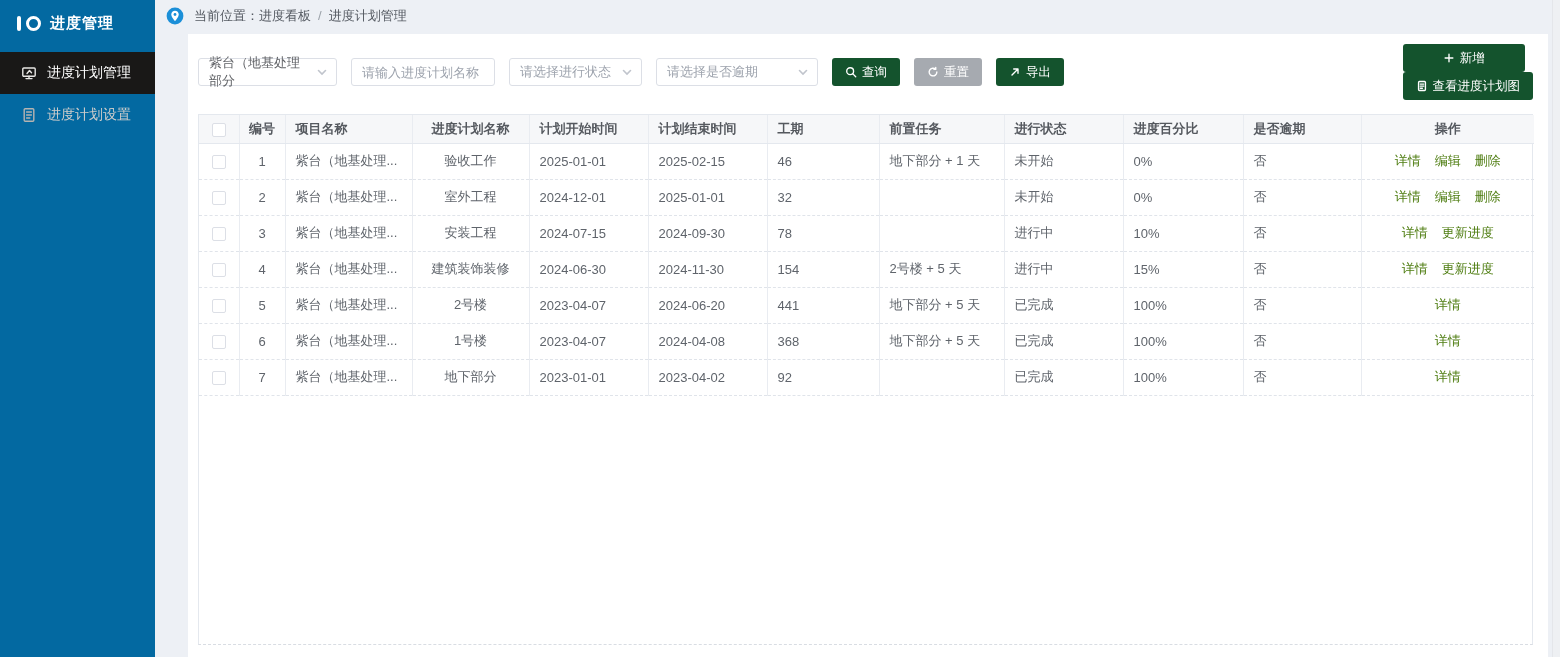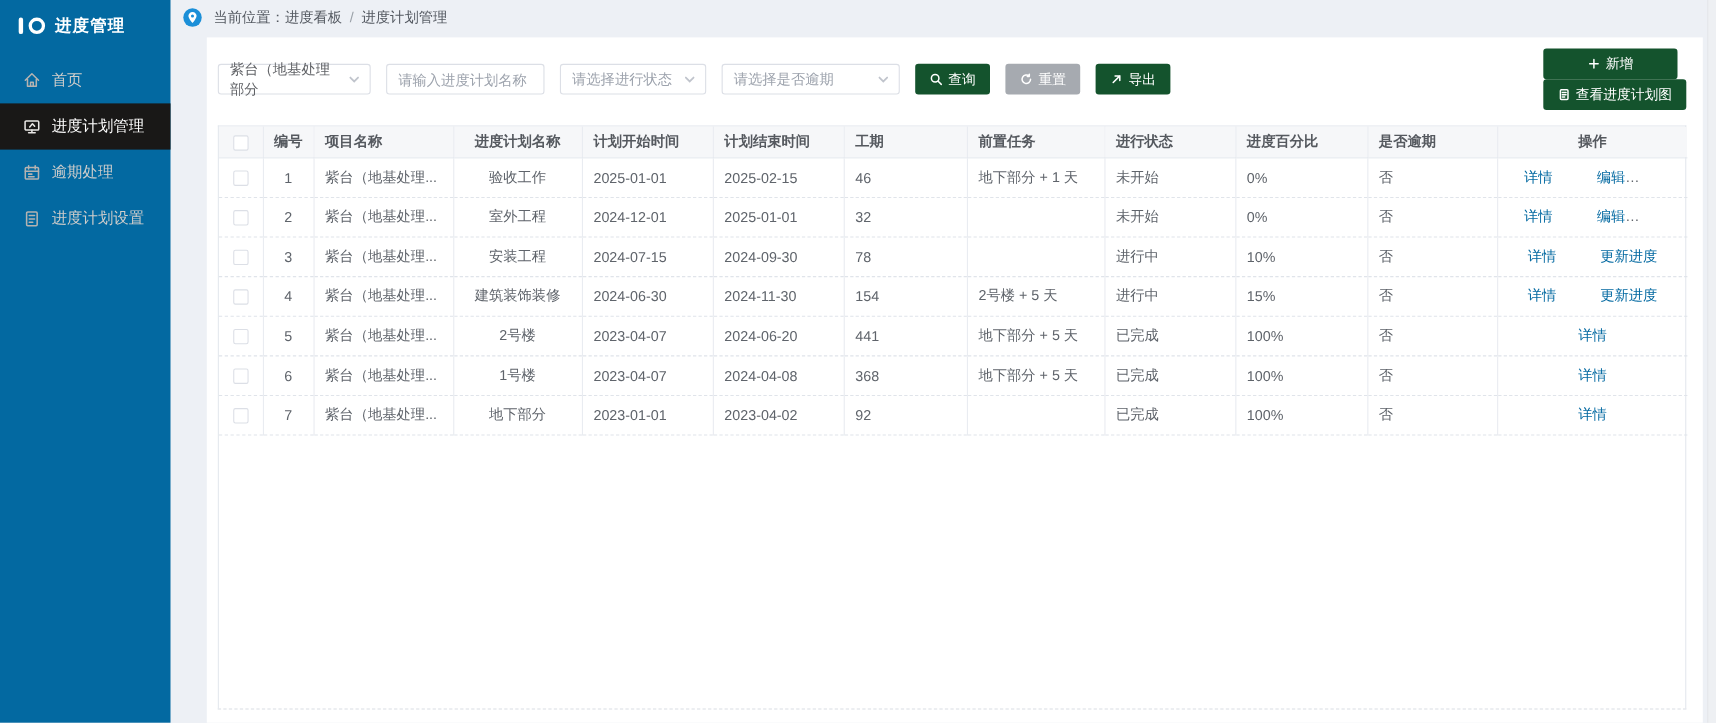--- a/index.html
+++ b/index.html
@@ -53,21 +53,21 @@
   
   .table-box { margin-top:14px; width:1335px; height:531px; border:1px solid #e4e8ee; border-bottom:1px dashed #d9dde3; background:#fff; }
   table { border-collapse:collapse; table-layout:fixed; width:1335px; }
   th, td { border-right:1px solid #e9ecf1; font-weight:normal; overflow:hidden; white-space:nowrap; text-overflow:ellipsis; }
   th:last-child, td:last-child { border-right:none; }
   thead th { background:#f6f7f9; height:28px; color:#55595f; font-weight:bold; border-bottom:1px solid #e4e8ee; text-align:left; padding:0 10px; }
   tbody td { height:36px; border-bottom:1px dashed #e0e4ea; padding:0 10px; color:#5f646b; }
   tbody tr:last-child td { }
   th.c, td.c { text-align:center; padding:0 4px; }
   .chk { width:14px; height:14px; border:1px solid #dcdfe6; border-radius:2px; background:#fff; display:inline-block; vertical-align:middle; cursor:pointer; }
-  .oplink { color:#0369a1; cursor:pointer; margin:0 20px; }
+  .oplink { color:#4d7c0f; cursor:pointer; margin:0 7px; }
 
   
   .pager-row { display:flex; align-items:center; margin-top:13px; height:28px; color:#606266; }
   .pg-total { margin-right:14px; }
   .pg-size { width:85px; height:28px; border:1px solid #dcdfe6; border-radius:3px; display:flex; align-items:center; justify-content:center; cursor:pointer; color:#606266; }
   .pg-size svg { width:11px; height:11px; stroke:#c0c4cc; fill:none; stroke-width:1.6; stroke-linecap:round; margin-left:7px; }
   .pg-arrow { width:24px; height:28px; display:flex; align-items:center; justify-content:center; cursor:pointer; }
   .pg-arrow svg { width:11px; height:11px; stroke:#606266; fill:none; stroke-width:1.8; stroke-linecap:round; stroke-linejoin:round; }
   .pg-prev { margin-left:18px; }
   .pg-num { width:22px; height:22px; border-radius:50%; background:#d9ecff; border:1px solid #a3d0fd; color:#409eff; display:flex; align-items:center; justify-content:center; margin:0 6px; font-size:12.5px; cursor:pointer; }
@@ -80,39 +80,26 @@
 </head>
 <body>
 
 <div class="sidebar">
   <div class="logo-row">
     <span class="logo-bar"></span>
     <span class="logo-circle"></span>
     <span class="logo-text">进度管理</span>
   </div>
   <div class="menu">
-    <div class="menu-item">
-      <svg viewBox="0 0 16 16">
-          <path d="M2 8 L8 2 L14 8 M4 7.2 V13.5 H12 V7.2 M6.8 13.5 V9.8 H9.2 V13.5"></path>
-        </svg>
-      <span class="mi-label">首页</span>
-    </div>
     <div class="menu-item active">
       <svg viewBox="0 0 16 16">
           <rect x="1.8" y="3" width="12.4" height="8.2" rx="1"></rect>
           <path d="M8 11.2 V13.4 M5 13.6 H11 M6 8.5 L8.5 5.5 L10.5 7.8"></path>
         </svg>
       <span class="mi-label">进度计划管理</span>
-    </div>
-    <div class="menu-item">
-      <svg viewBox="0 0 16 16">
-          <rect x="2" y="3.2" width="12" height="10.6" rx="1"></rect>
-          <path d="M5 1.6 V4.6 M11 1.6 V4.6 M2 6.6 H14 M5 9.3 H8 M5 11.6 H10"></path>
-        </svg>
-      <span class="mi-label">逾期处理</span>
     </div>
     <div class="menu-item">
       <svg viewBox="0 0 16 16">
           <rect x="3.2" y="1.8" width="9.6" height="12.4" rx="1"></rect>
           <path d="M5.6 5 H10.4 M5.6 8 H10.4 M5.6 11 H8.8"></path>
         </svg>
       <span class="mi-label">进度计划设置</span>
     </div>
   </div>
 </div>

